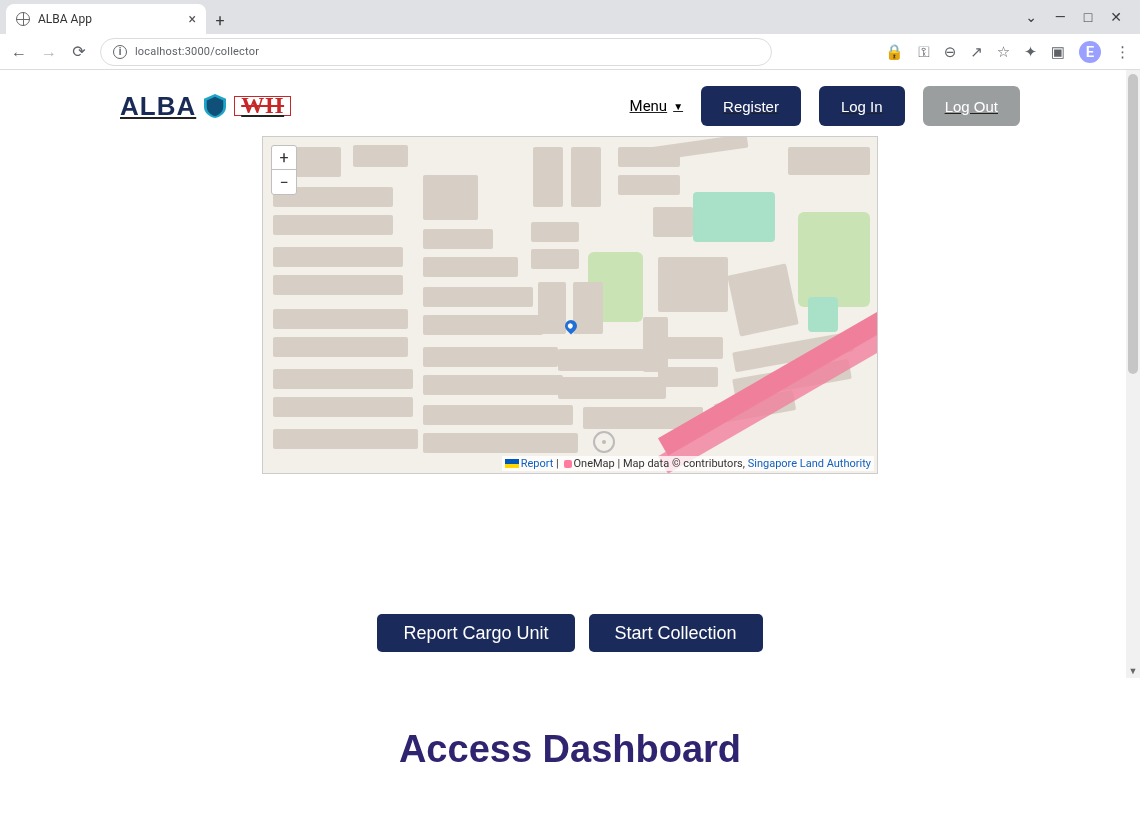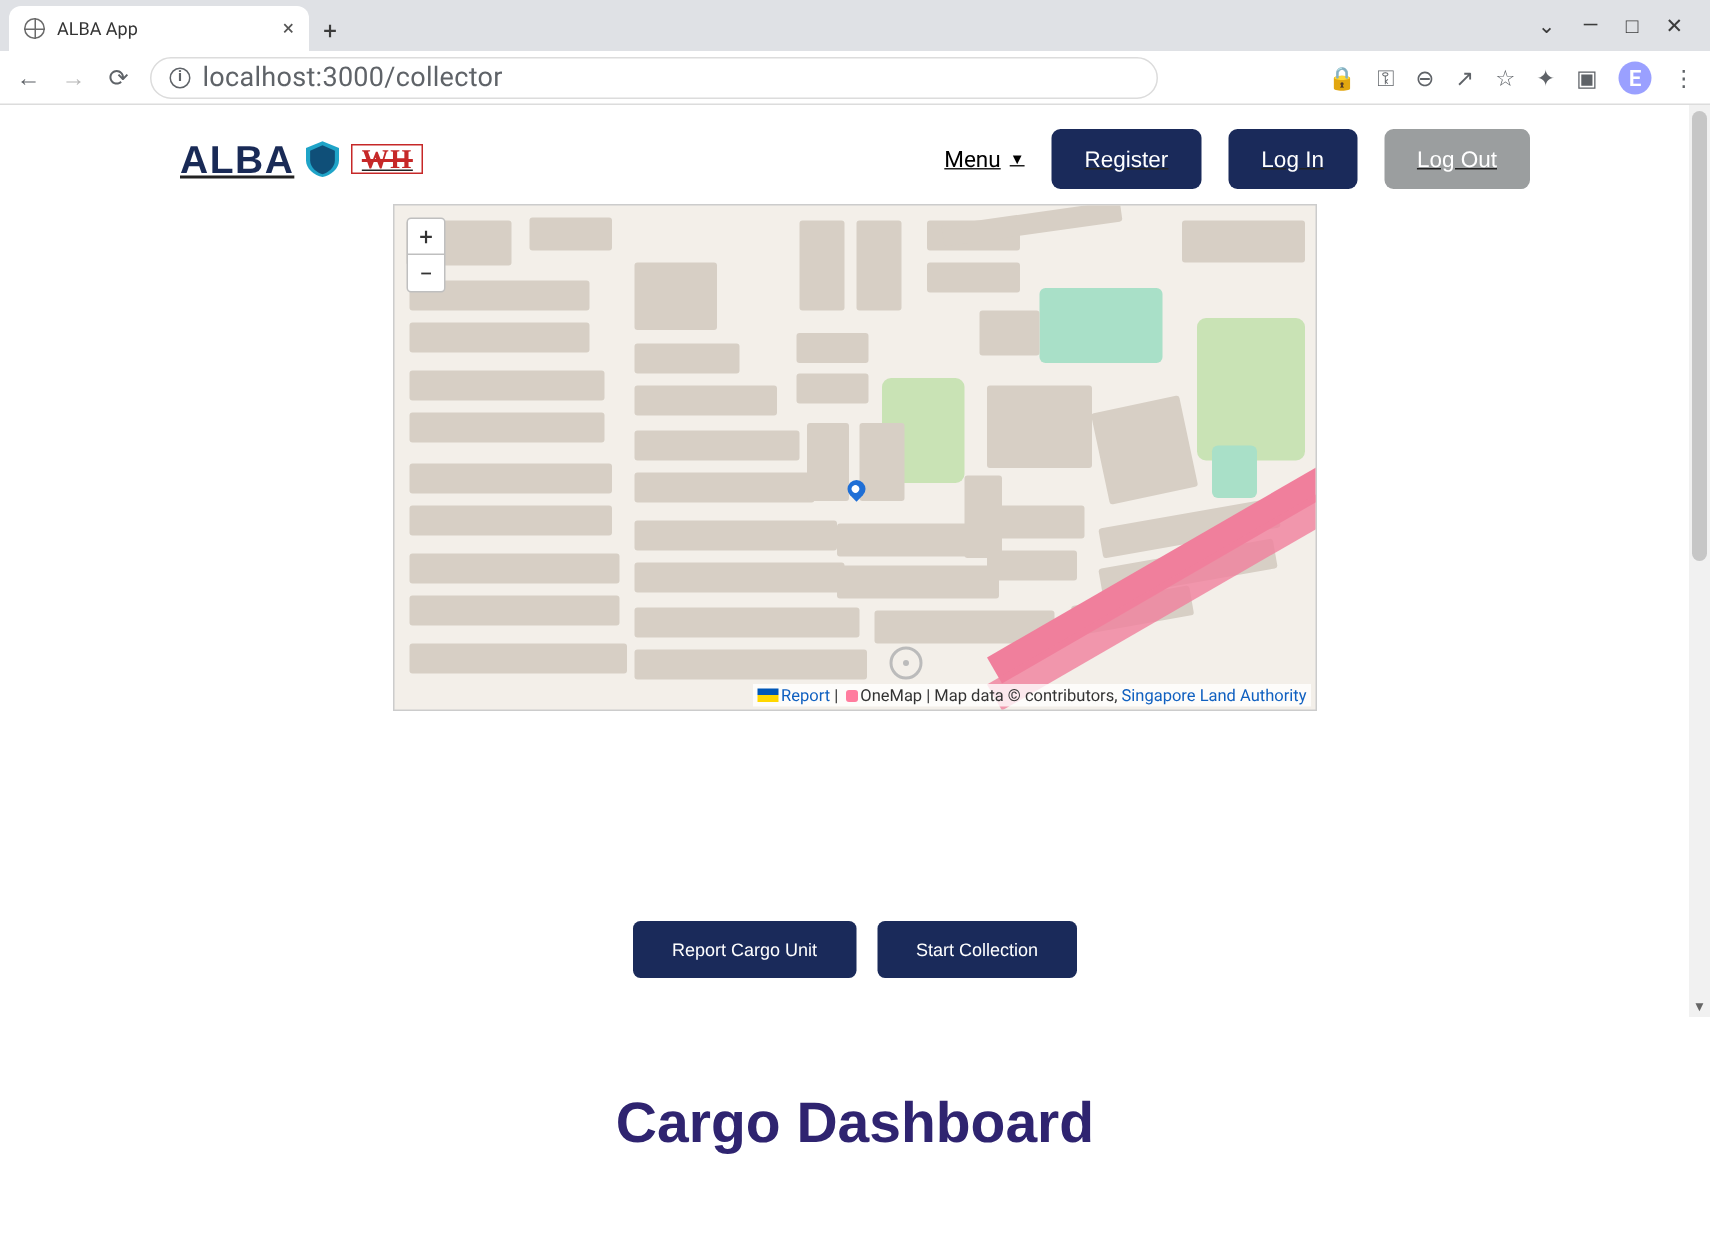--- a/index.html
+++ b/index.html
@@ -17,42 +17,42 @@
   .newtab { width:28px; height:28px; display:flex; align-items:center; justify-content:center; color:#3c3c3c; font-size:16px; cursor:pointer; }
   .win-controls { margin-left:auto; display:flex; gap:18px; padding:0 12px; align-items:center; height:34px; }
   .win-controls span { font-size:14px; color:#3c3c3c; cursor:pointer; }
   .chevd { font-size:16px; color:#3c3c3c; }
 
   .addrbar { height:36px; background:#fff; border-bottom:1px solid #dcdcdc; display:flex; align-items:center; padding:0 10px; gap:12px; }
   .navbtn { color:#5f6368; font-size:16px; cursor:pointer; width:18px; text-align:center; }
   .navbtn.disabled { color:#b8b8b8; }
   .url { display:flex; align-items:center; border:1px solid #dcdcdc; border-radius:16px; height:28px; padding:0 12px; flex:0 0 60%; gap:8px; color:#5f6368; }
   .url .info { width:14px; height:14px; border:1.5px solid #5f6368; border-radius:50%; display:flex; align-items:center; justify-content:center; font-size:10px; font-weight:700; }
-  .url .addr { font-size:18px; letter-spacing:.2px; }
+  .url .addr { font-size:11px; letter-spacing:.2px; }
   .toolbar-right { margin-left:auto; display:flex; align-items:center; gap:14px; color:#5f6368; }
   .toolbar-right span { cursor:pointer; font-size:15px; }
   .avatar { width:22px;height:22px;border-radius:50%;background:#9aa0ff;color:#fff;display:flex;align-items:center;justify-content:center;font-size:11px;font-weight:600;}
 
   
   .viewport { background:#fff; height:608px; position:relative; overflow:hidden; }
   .viewport::after { content:""; position:absolute; right:2px; top:2px; bottom:2px; width:10px; background:linear-gradient(#c8c8c8,#c8c8c8); border-radius:5px; opacity:.0; }
   .vscroll { position:absolute; right:0; top:0; bottom:0; width:14px; background:#f1f1f1; }
   .vscroll .thumb { position:absolute; left:2px; right:2px; top:4px; height:300px; background:#c6c6c6; border-radius:5px; }
   .vscroll .arrow { position:absolute; left:0; right:0; height:14px; display:flex; align-items:center; justify-content:center; font-size:9px; color:#666; }
   .vscroll .arrow.up { top:0; }
   .vscroll .arrow.down { bottom:0; }
 
   .page-inner { max-width:960px; margin:0 auto; padding:6px 30px 30px; }
 
   
   .appnav { display:flex; align-items:center; height:60px;text-decoration:underline; }
   .brand { display:flex; align-items:center; gap:8px; }
   .brand .alba { font-family:"Arial Black",Arial,sans-serif; font-size:26px; font-weight:900; letter-spacing:1px; color:#192a56; }
   .brand-icon { width:22px; height:24px; }
-  .wh { border:1.5px solid #c62828; color:#c62828; font-weight:900; font-size:18px; font-family:serif; letter-spacing:1px; padding:0 6px; height:20px; display:flex; align-items:center; text-decoration:line-through; text-decoration-color:#c62828; text-decoration-thickness:1.5px;}
+  .wh { border:1.5px solid #c62828; color:#c62828; font-weight:900; font-size:23px; font-family:serif; letter-spacing:1px; padding:0 6px; height:20px; display:flex; align-items:center; text-decoration:line-through; text-decoration-color:#c62828; text-decoration-thickness:1.5px;}
   .nav-right { margin-left:auto; display:flex; align-items:center; gap:18px; }
   .menu { font-size:15px; color:#000000; cursor:pointer; display:flex; align-items:center; gap:6px; }
   .menu .caret { font-size:10px; }
   .btn { border:none; border-radius:6px; padding:0 22px; height:40px; font-size:15px; cursor:pointer; color:#fff; }
   .btn-dark { background:#1a2a5a; }
   .btn-grey { background:#9b9e9f; }
 
   
   .map-wrap { width:616px; height:338px; margin:0 auto; border:1px solid #ccc; position:relative; overflow:hidden; background:#f3efe9; }
   .zoomctl { position:absolute; left:8px; top:8px; width:26px; border:1px solid #bfbfbf; background:#fff; border-radius:3px; }
@@ -68,21 +68,21 @@
   .park { position:absolute; background:#c9e3b5; border-radius:6px; }
   .court { position:absolute; background:#a9e0c8; border-radius:4px; }
   .expy { position:absolute; background:#f07f9c; }
   .marker { position:absolute; width:12px; height:12px; background:#1f6fd6; border-radius:50% 50% 50% 0; transform:rotate(-45deg); left:302px; top:183px; }
   .marker::after{content:"";position:absolute;left:3px;top:3px;width:5px;height:5px;background:#fff;border-radius:50%;}
   .locr { position:absolute; left:330px; top:294px; width:22px;height:22px;border:2px solid #bbb;border-radius:50%; }
   .locr::after {content:"";position:absolute;left:7px;top:7px;width:4px;height:4px;background:#bbb;border-radius:50%;}
 
   
   .action-row { display:flex; justify-content:center; gap:14px; margin-top:140px; }
-  .action-row .btn { height:38px; padding:0 26px; font-size:12px; border-radius:5px; }
+  .action-row .btn { height:38px; padding:0 26px; font-size:18px; border-radius:5px; }
 
   
   .caption { background:#fff; height:144px; width:1140px; display:flex; flex-direction:column; align-items:center; justify-content:center; }
   .caption h1 { font-family:"Arial Black",Arial,sans-serif; color:#2f2470; font-size:38px; font-weight:900; line-height:1.15; }
 </style>
 </head>
 <body>
 
 <div class="chrome">
   <div class="tabbar">
@@ -216,14 +216,14 @@
 
       <div class="action-row">
         <button class="btn btn-dark">Report Cargo Unit</button>
         <button class="btn btn-dark">Start Collection</button>
       </div>
     </div>
   </div>
 </div>
 
 <div class="caption">
-  <h1>Cargo Dashboard</h1>
+  <h1>Access Dashboard</h1>
 </div>
 
 </body></html>

